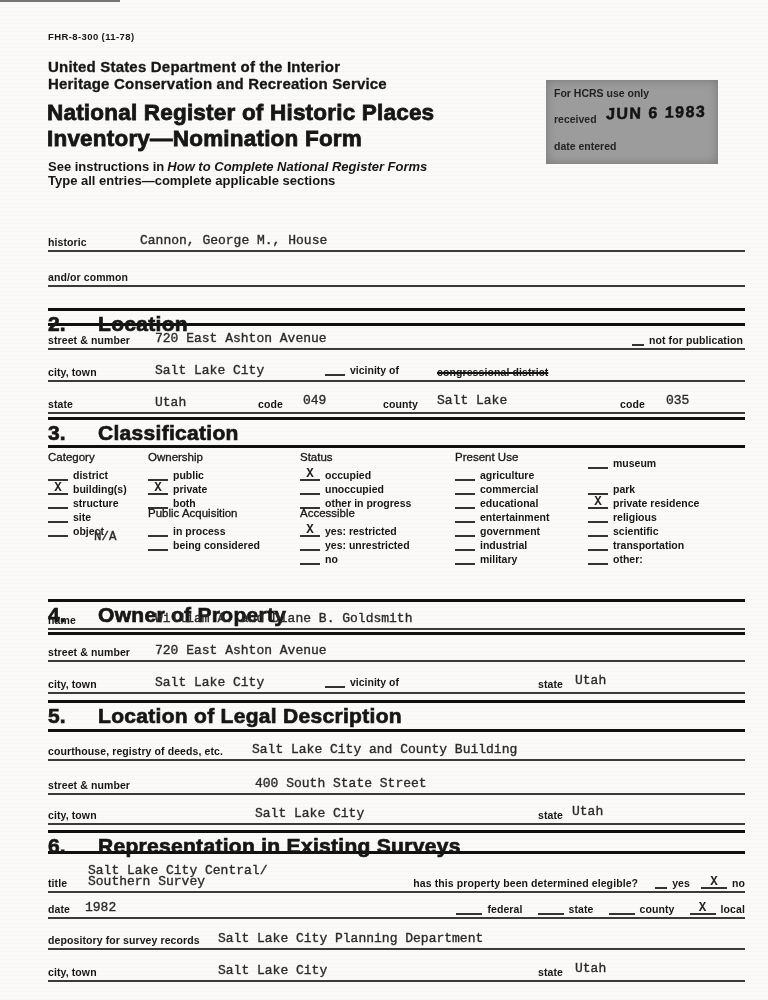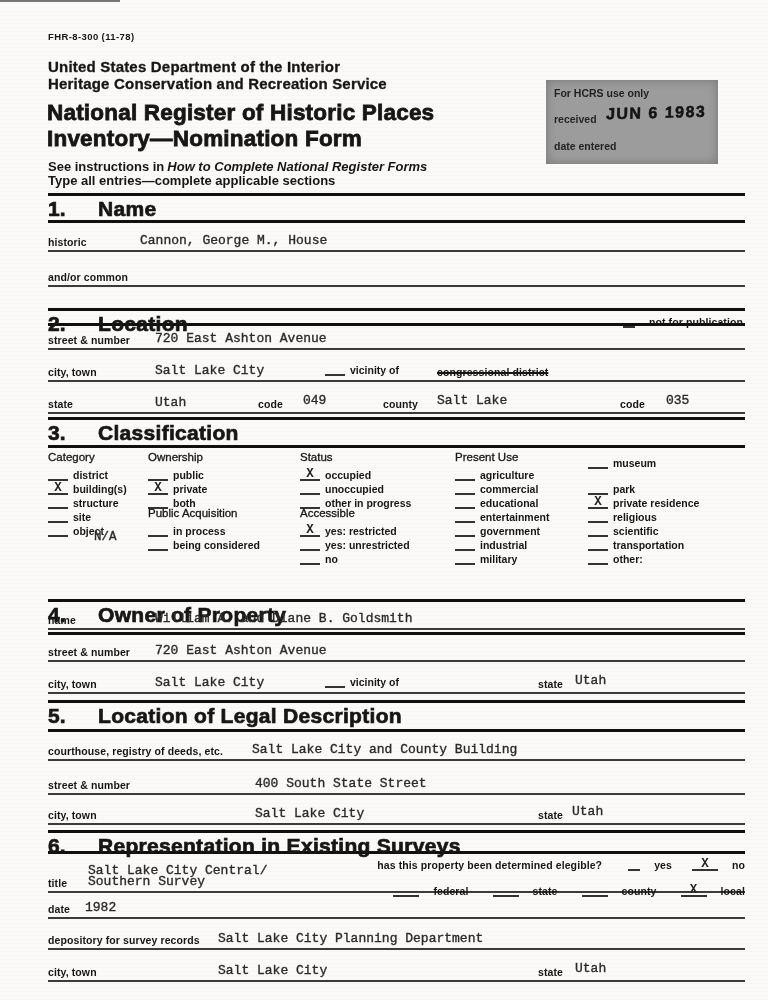--- a/index.html
+++ b/index.html
@@ -32,21 +32,21 @@
   .attop{position:absolute;top:1px;white-space:nowrap;}
   .flabel{font-size:10.5px;font-weight:bold;letter-spacing:.1px;}
   .typed{font-family:"Liberation Mono","DejaVu Sans Mono",monospace;font-size:13px;color:#2b2b2b;
          -webkit-text-stroke:.35px #2b2b2b;white-space:pre;}
   .struck{text-decoration:line-through;text-decoration-thickness:2px;}
   
   .blank{position:relative;display:inline-block;width:20px;height:11px;border-bottom:2px solid #333;vertical-align:-2px;}
   .w12{width:12px;} .w24{width:26px;}
   .mark{position:absolute;left:50%;bottom:-2px;transform:translateX(-50%);
         font-family:"Liberation Mono","DejaVu Sans Mono",monospace;font-size:12.5px;font-weight:bold;color:#222;}
-  .rgrp{position:absolute;bottom:20px;display:flex;align-items:flex-end;gap:14px;white-space:nowrap;}
+  .rgrp{position:absolute;bottom:2px;display:flex;align-items:flex-end;gap:5px;white-space:nowrap;}
   
   .classif{position:absolute;left:48px;top:448px;width:697px;height:117px;}
   .cbhead{position:absolute;font-size:11.5px;font-weight:normal;-webkit-text-stroke:.3px;white-space:nowrap;}
   .cb{position:absolute;height:13px;white-space:nowrap;}
   .cbl{font-size:10.5px;font-weight:bold;margin-left:5px;}
   .corner{position:absolute;top:0;left:0;width:120px;height:2px;background:#4a4a4a;opacity:.75;}
 </style>
 </head>
 <body>
 
@@ -62,23 +62,20 @@
   <div class="stamp">
     <span class="s1">For HCRS use only</span>
     <span class="s2">received</span>
     <span class="s3">JUN  6 1983</span>
     <span class="s4">date entered</span>
   </div>
 
   <div class="instr" style="top:159px"><span>See instructions in</span><i>How to Complete National Register Forms</i></div>
   <div class="instr" style="top:173px">Type all entries—complete applicable sections</div>
 
-  <div class="sechead" style="top:193px;height:30px">
-    <span class="secnum">1.</span><span class="sectitle">Name</span>
-  </div>
   <div class="row" style="top:223px;height:29px">
     <span class="at flabel" style="left:0">historic</span>
     <span class="at typed" style="left:92px">Cannon, George M., House</span>
   </div>
   <div class="row" style="top:256px;height:31px">
     <span class="at flabel" style="left:0">and/or common</span>
     <span class="at typed" style="left:120px"></span>
   </div>
 
   <div class="sechead" style="top:308px;height:18px">

